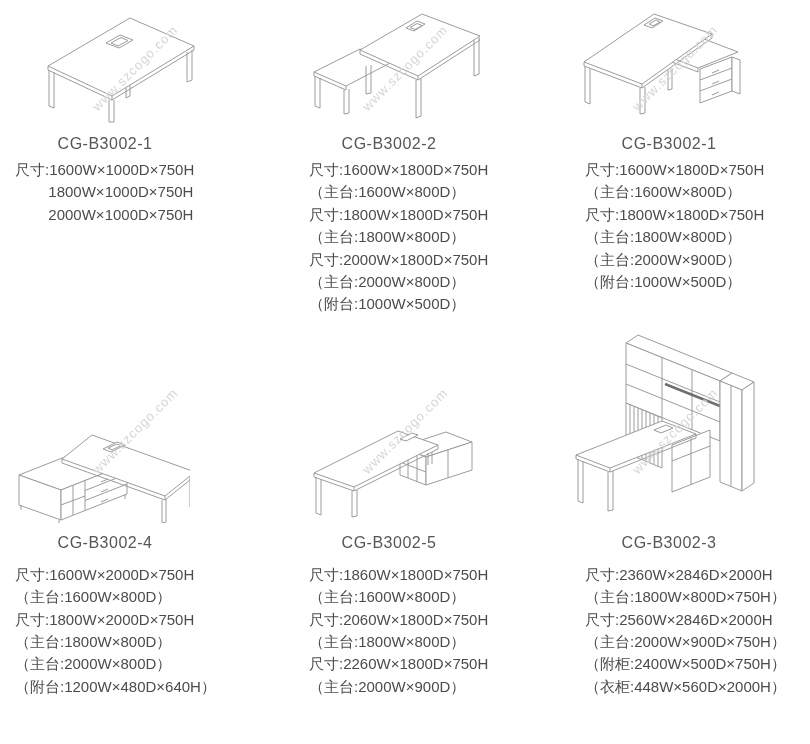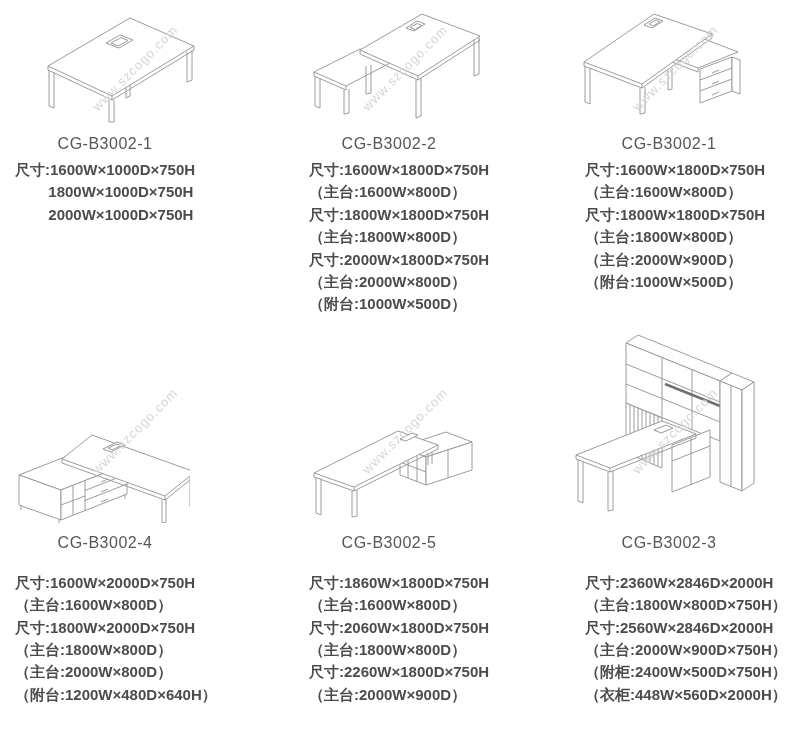--- a/index.html
+++ b/index.html
@@ -20,26 +20,26 @@
     pointer-events:none;
   }
   .model{
     margin-top:5px;height:18px;line-height:18px;text-align:center;
     font-size:16px;color:#565656;letter-spacing:0.5px;
   }
   .cell:nth-child(1) .model{transform:translateX(-30px);}
   .cell:nth-child(2) .model{transform:translateX(-16px);}
   .cell:nth-child(3) .model{transform:translateX(-6px);}
   .specs{margin-top:6px;}
-  .row2 .specs{margin-top:20px;}
+  .row2 .specs{margin-top:12px;}
   .cell:nth-child(1) .specs{padding-left:15px;}
   .cell:nth-child(2) .specs{padding-left:39px;}
   .cell:nth-child(3) .specs{padding-left:45px;}
   .spec{
-    font-size:15px;line-height:22.4px;color:#4c4c4c;white-space:pre;font-weight:bold;
+    font-size:15px;line-height:22.4px;color:#4c4c4c;white-space:pre;
   }
   .draw{stroke:#9c9c9c;stroke-width:1;fill:none;}
   .face{stroke:#9c9c9c;stroke-width:1;fill:#ffffff;}
   .dark{stroke:#6f6f6f;stroke-width:2.5;fill:none;}
   
   .c1 svg{margin-left:38px;}
   .c2 svg{margin-left:40px;}
   .c3 svg{margin-left:40px;}
   .c4 svg{margin-left:15px;margin-bottom:6px;}
   .c5 svg{margin-left:30px;margin-bottom:6px;}

